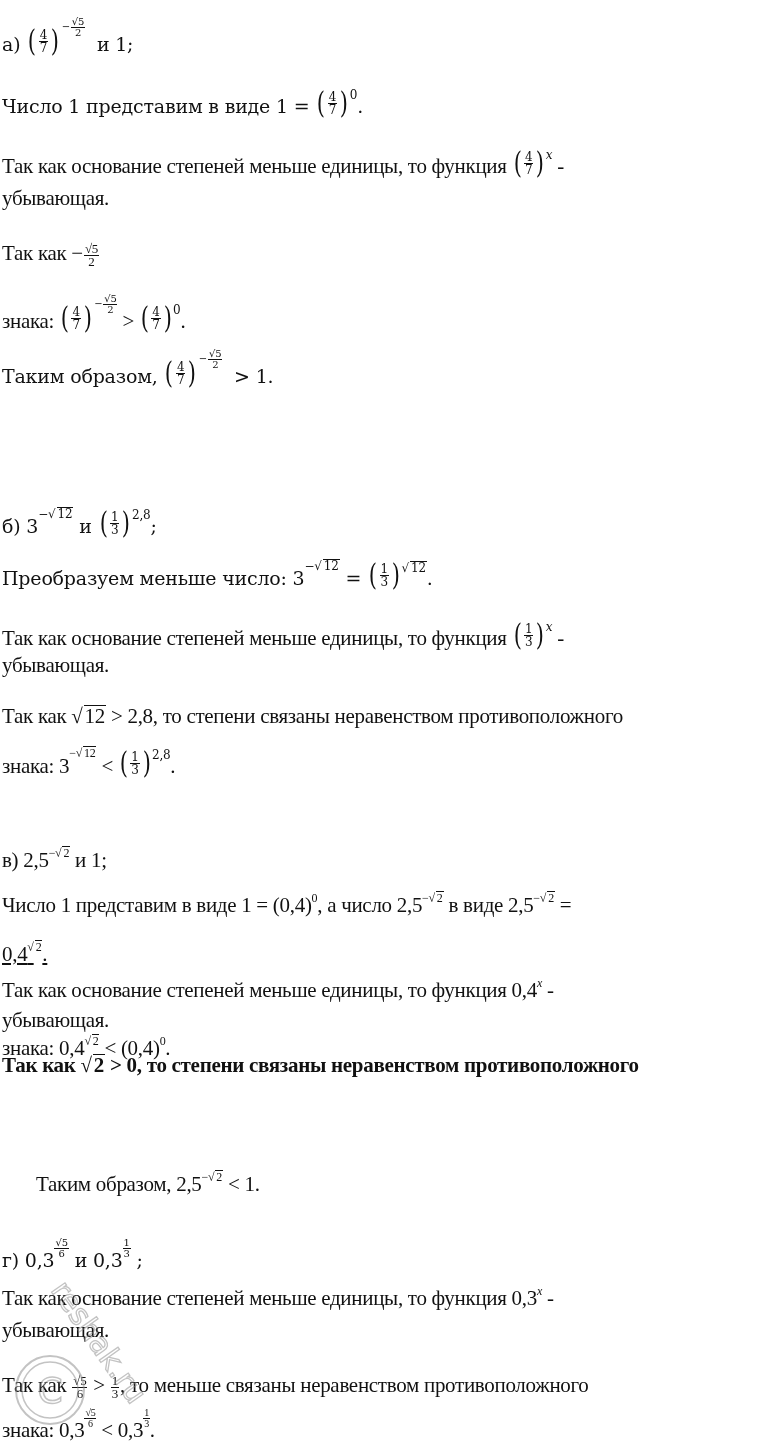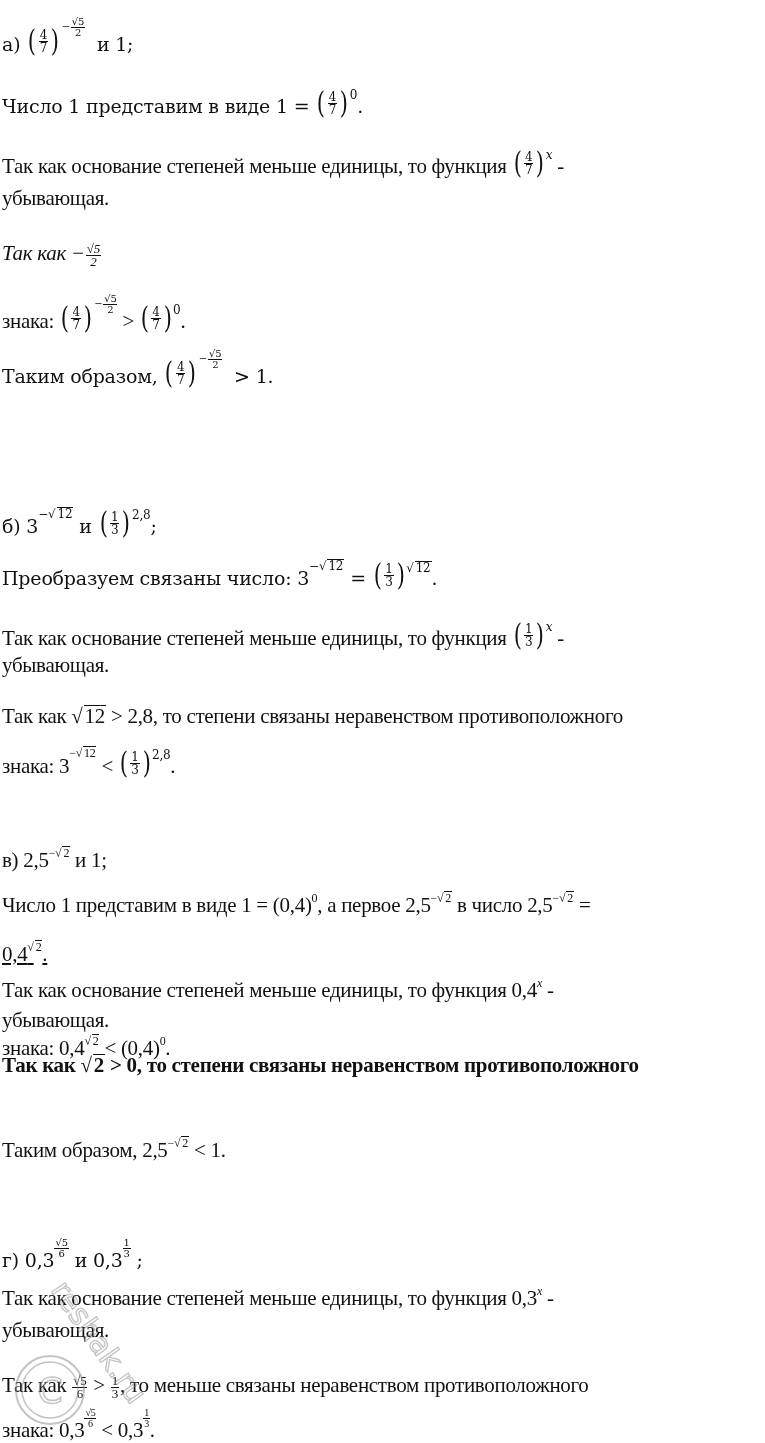--- a/index.html
+++ b/index.html
@@ -120,21 +120,21 @@
       </span>
       <span class="paren">)</span>
       <sup class="hi it">x</sup>
     </span>
   <span>-</span>
 </div>
 <div class="line cond" style="top:186px;">
   <span>убывающая.</span>
 </div>
 
-<div class="line cond" style="top:241px;font-style:italic;">
+<div class="line cond" style="top:241px;">
   <span>Так как</span>
   <span>−</span><span class="frac" style="font-size:13px;"><span class="num"><span class="rad"></span><span>5</span></span><span>2</span></span>
 </div>
 <div class="line cond" style="top:303px;">
   <span>знака:</span>
   <span class="pwrap m">
       <span class="paren">(</span>
       <span class="frac">
         <span class="num">4</span>
         <span>7</span>
@@ -189,21 +189,21 @@
       <span class="frac">
         <span class="num">1</span>
         <span>3</span>
       </span>
       <span class="paren">)</span>
       <sup class="hi">2,8</sup>
     </span><span>;</span>
 </div>
 
 <div class="line" style="top:560px;">
-  <span>Преобразуем связаны число:</span>
+  <span>Преобразуем меньше число:</span>
   <span>3</span><sup class="hi"><span>−</span><span class="rad"></span><span class="sqrt">12</span></sup>
   <span>=</span>
   <span class="pwrap m">
       <span class="paren">(</span>
       <span class="frac">
         <span class="num">1</span>
         <span>3</span>
       </span>
       <span class="paren">)</span>
       <sup class="hi"><span class="rad"></span><span class="sqrt">12</span></sup>
@@ -248,23 +248,23 @@
 </div>
 
 <div class="line cond" style="top:848px;">
   <span>в)</span>
   <span>2,5</span><sup><span>−</span><span class="rad"></span><span class="sqrt">2</span></sup>
   <span>и</span> <span>1</span><span>;</span>
 </div>
 
 <div class="line cond" style="top:893px;">
   <span>Число 1 представим в виде 1 =</span>
-  <span>(0,4)</span><sup>0</sup><span>, а первое</span>
+  <span>(0,4)</span><sup>0</sup><span>, а число</span>
   <span>2,5</span><sup><span>−</span><span class="rad"></span><span class="sqrt">2</span></sup>
-  <span>в число</span>
+  <span>в виде</span>
   <span>2,5</span><sup><span>−</span><span class="rad"></span><span class="sqrt">2</span></sup>
   <span>=</span>
 </div>
 <div class="line cond" style="top:942px;text-decoration:underline;">
   <span>0,4</span><sup><span class="rad"></span><span class="sqrt">2</span></sup><span>.</span>
 </div>
 
 <div class="line cond" style="top:978px;">
   <span>Так как основание степеней меньше единицы, то функция</span>
   <span>0,4</span><sup class="it">x</sup>
@@ -279,21 +279,21 @@
   <span class="rad"></span><span class="sqrt">2</span>
   <span>&gt; 0, то степени связаны неравенством противоположного</span>
 </div>
 <div class="line cond" style="top:1036px;">
   <span>знака:</span>
   <span>0,4</span><sup><span class="rad"></span><span class="sqrt">2</span></sup>
   <span>&lt;</span>
   <span>(0,4)</span><sup>0</sup><span>.</span>
 </div>
 
-<div class="line cond" style="top:1138px;">
+<div class="line cond" style="top:1172px;margin-left:34px;">
   <span>Таким образом,</span>
   <span>2,5</span><sup><span>−</span><span class="rad"></span><span class="sqrt">2</span></sup>
   <span>&lt; 1.</span>
 </div>
 
 <div class="line" style="top:1248px;">
   <span>г)</span>
   <span>0,3</span><span class="sfrac" style="top:-10px;"><span class="num"><span class="rad"></span><span>5</span></span><span>6</span></span>
   <span>и</span>
   <span>0,3</span><span class="sfrac" style="top:-10px;"><span class="num">1</span><span>3</span></span>

